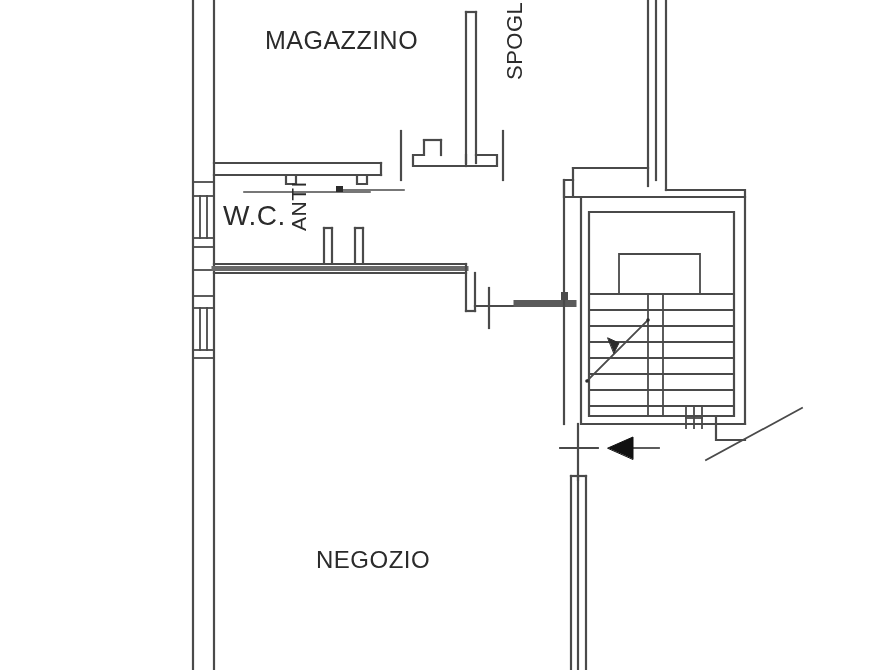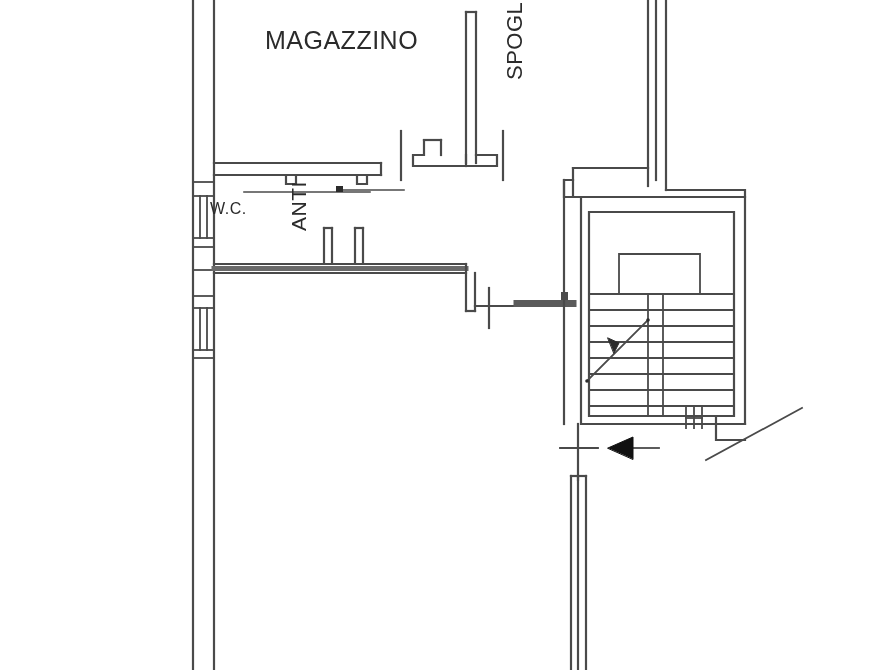--- a/index.html
+++ b/index.html
@@ -35,23 +35,23 @@
     white-space: nowrap;
     letter-spacing: 0.5px;
     user-select: none;
   }
   #label-magazzino {
     left: 265px;
     top: 26px;
     font-size: 25px;
   }
   #label-wc {
-    left: 210px;
+    left: 223px;
     top: 200px;
-    font-size: 16px;
+    font-size: 28px;
   }
   #label-corridoio {
     left: 386px;
     top: 199px;
     font-size: 24px;
   }
   #label-negozio {
     left: 316px;
     top: 546px;
     font-size: 24px;
@@ -203,14 +203,15 @@
 
   <div class="room-label" id="label-magazzino">MAGAZZINO</div>
 
   <div class="room-label" id="label-wc">W.C.</div>
 
   <div class="room-label" id="label-anti">ANTI</div>
 
 
   <div class="room-label" id="label-spogliatoio">SPOGLIATOIO</div>
 
+  <div class="room-label" id="label-negozio">NEGOZIO</div>
 
 </div>
 
 </body></html>

